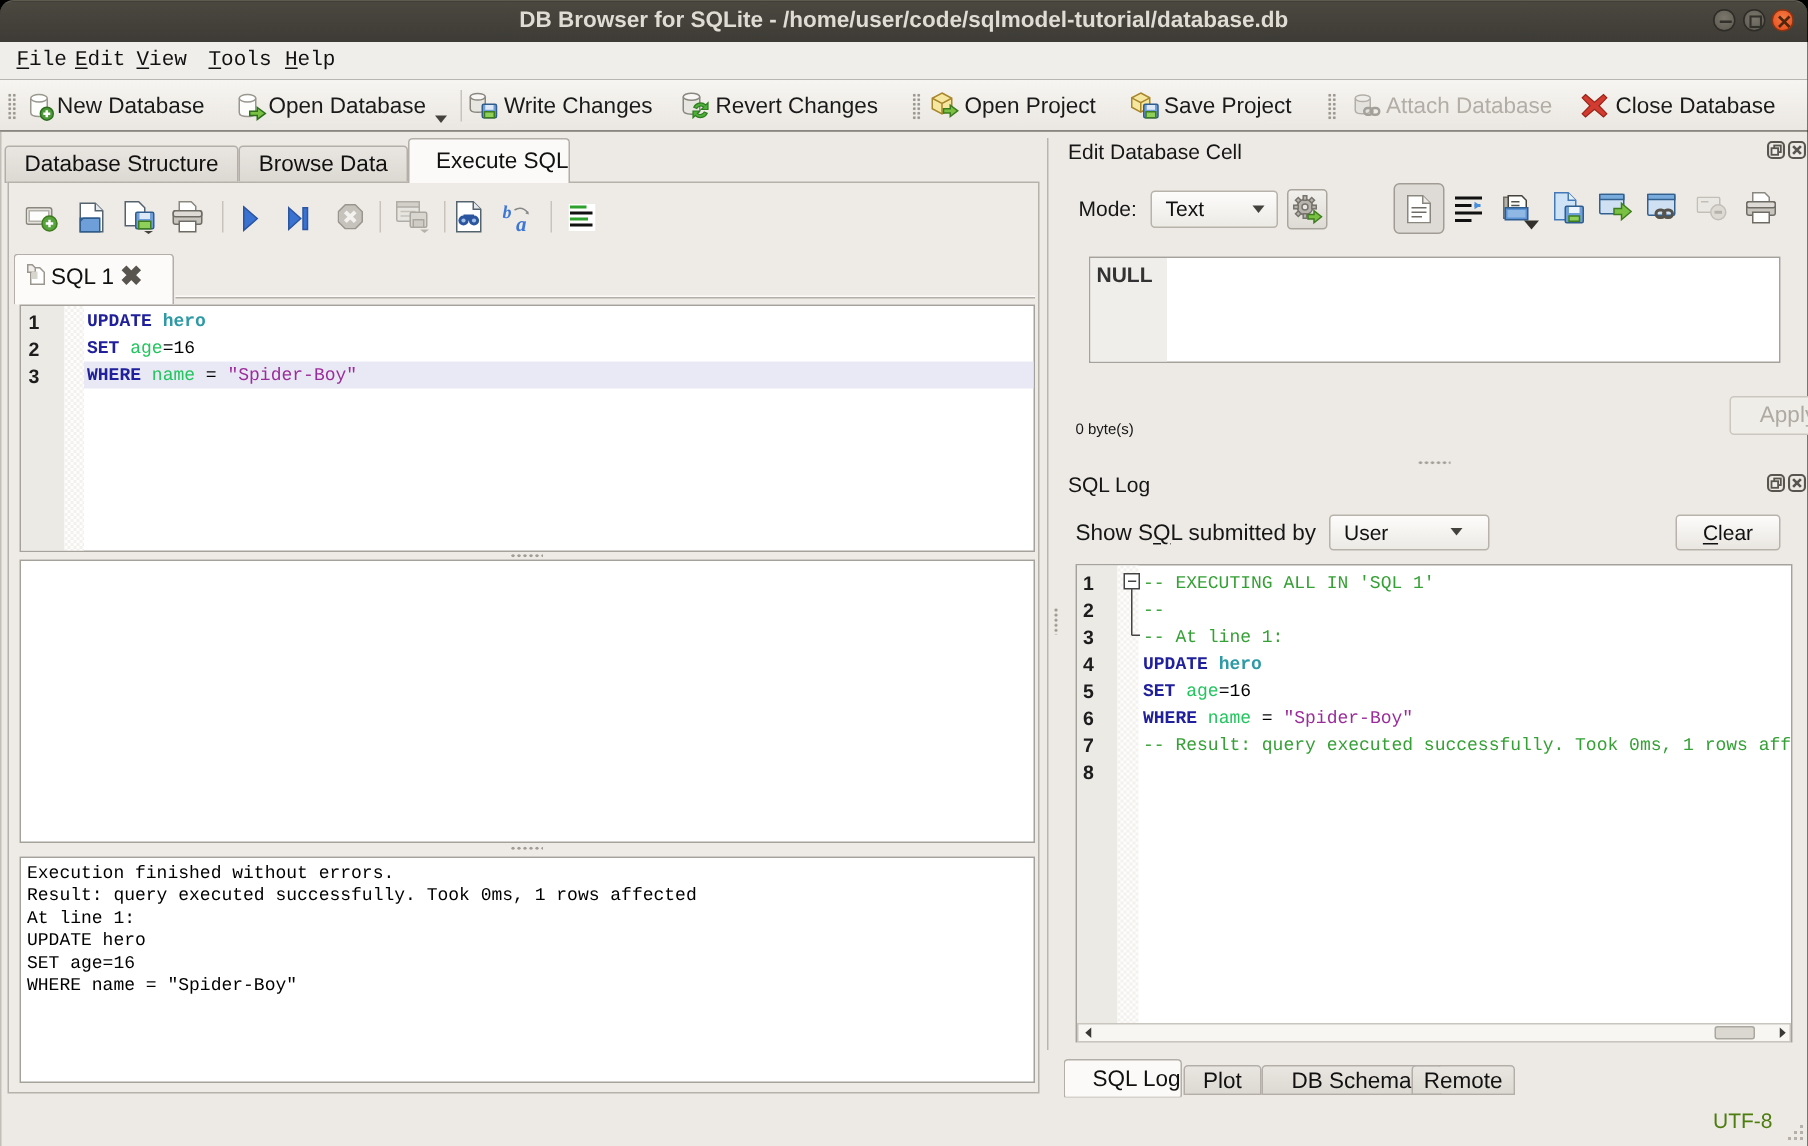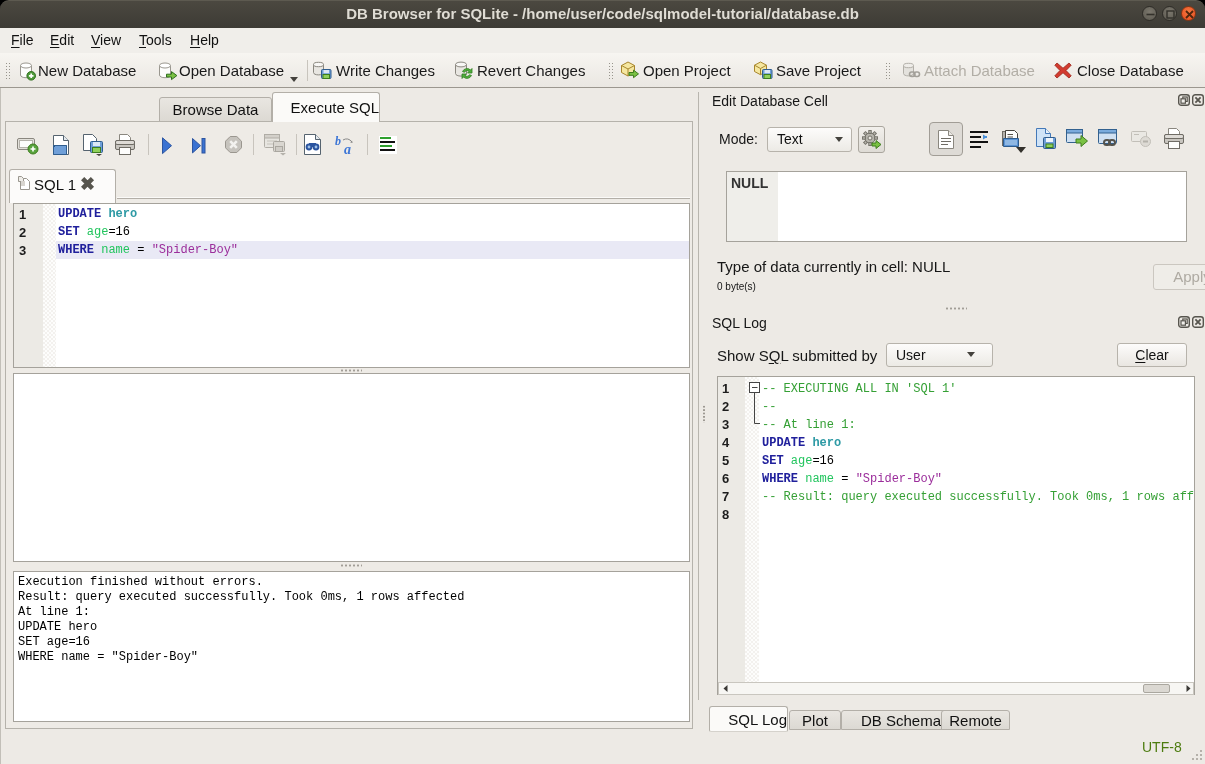--- a/index.html
+++ b/index.html
@@ -13,21 +13,21 @@
   background:linear-gradient(#4b4840, #3d3b35);
   border-radius:9px 9px 0 0; border-top:1px solid #5d5a50; }
 #title { position:absolute; left:0; top:0; width:1205px; height:28px; line-height:27px;
   text-align:center; color:#dfdcd4; font-size:15px; font-weight:bold; }
 .winbtn { position:absolute; top:6px; width:15px; height:15px; border-radius:50%;
   border:1px solid #2e2c27; background:radial-gradient(circle at 50% 38%, #7b776d, #5b584f); }
 #btnclose { background:radial-gradient(circle at 50% 38%, #f47b43, #e8491c); border-color:#8a3512; }
 
 
 #menubar { position:absolute; left:0; top:28px; width:1205px; height:25px; background:#f0eeea; }
-.menuitem { position:absolute; top:0; height:25px; line-height:25px; font-size:14px; color:#111; }
+.menuitem { position:absolute; top:0; height:25px; line-height:25px; font-size:14px; color:#111;font-family:Liberation Mono, monospace; }
 .menuitem u { text-decoration:underline; text-underline-offset:2px; }
 
 
 #toolbar { position:absolute; left:0; top:53px; width:1205px; height:35px;
   background:linear-gradient(#f7f5f1, #eae7e2); border-bottom:1px solid #9b978f; }
 .tbtext { position:absolute; top:8px; height:20px; line-height:20px; font-size:15px; color:#1a1a1a; }
 .tbtext.dis { color:#b2aea6; }
 .tbhandle { position:absolute; top:9px; width:6px; height:18px;
   background:radial-gradient(circle, #97948c 0.8px, transparent 1px) 0 0/3px 3px; }
 .tbsep { position:absolute; top:7px; width:1px; height:21px; background:#c8c4bd; }
@@ -161,20 +161,21 @@
   </svg>
   <svg class="abs" style="left:1054px;top:62px;" width="18" height="17" viewBox="0 0 18 17">
     <path d="M3 1 L9 6.2 15 1 17.2 3.2 12 8.5 17.2 13.8 15 16 9 10.8 3 16 0.8 13.8 6 8.5 0.8 3.2 z" fill="#d23b2f" stroke="#9a2318" stroke-width="0.8"></path>
   </svg>
 
   <div class="abs" style="left:0;top:88px;width:1205px;height:676px;background:#edeae5;border-left:1px solid #c2bfb8;"></div>
 
   <div class="abs" style="left:698px;top:92px;width:1px;height:608px;background:#b8b5ae;"></div>
   <div class="abs" style="left:703px;top:405px;width:2px;height:18px;background:radial-gradient(circle, #9d9992 0.9px, transparent 1.1px) 0 0/2px 3.4px;"></div>
 
+  <div class="tab" style="left:3px;top:97px;width:156px;height:25px;line-height:24px;">Database Structure</div>
   <div class="tab" style="left:159px;top:97px;width:113px;height:25px;line-height:24px;">Browse Data</div>
   <div id="lframe"></div>
   <div class="tab active" style="left:272px;top:92px;width:108px;height:30px;line-height:29px;">Execute SQL</div>
 
   <div class="tbsep" style="left:148px;top:134px;"></div>
   <div class="tbsep" style="left:253px;top:134px;"></div>
   <div class="tbsep" style="left:296px;top:134px;"></div>
   <div class="tbsep" style="left:367px;top:134px;"></div>
 
   <svg class="abs" style="left:17px;top:136px;" width="22" height="19" viewBox="0 0 22 19">
@@ -395,21 +396,20 @@
     <path d="M5.5 6.5 v-6 h8 l3 3 v3" fill="#fff" stroke="#8a877f"></path>
     <rect x="1.5" y="6.5" width="19" height="9" rx="1.5" fill="#c8c5bf" stroke="#6f6c65"></rect>
     <rect x="1.5" y="6.5" width="19" height="4" rx="1.5" fill="#dedbd6" stroke="#6f6c65"></rect>
     <rect x="5.5" y="13.5" width="11" height="7" fill="#fdfdfc" stroke="#6f6c65"></rect>
   </svg>
 
   <div class="abs" style="left:726px;top:171px;width:461px;height:71px;border:1px solid #a5a29b;background:#fff;"></div>
   <div class="abs" style="left:727px;top:172px;width:51px;height:69px;background:#efeeea;"></div>
   <div class="abs" style="left:731px;top:175px;font-size:14px;font-weight:bold;color:#333;">NULL</div>
 
-  <div class="hdr" style="left:717px;top:258px;font-size:15px;">Type of data currently in cell: NULL</div>
   <div class="hdr" style="left:717px;top:281px;font-size:10px;">0 byte(s)</div>
   <div class="btn dis" style="left:1153px;top:264px;width:78px;height:26px;line-height:24px;font-size:15px;">Apply</div>
   <div class="sdots" style="left:945px;top:307px;"></div>
 
   <div class="hdr" style="left:712px;top:315px;">SQL Log</div>
   <svg class="abs" style="left:1178px;top:316px;" width="12" height="12" viewBox="0 0 12 12">
       <rect x="0.7" y="0.7" width="10.6" height="10.6" rx="2.6" fill="none" stroke="#57554e" stroke-width="1.4"></rect>
       <rect x="4.8" y="3" width="4.4" height="4.4" fill="none" stroke="#57554e" stroke-width="1.2"></rect>
       <rect x="3" y="4.8" width="4.4" height="4.4" fill="#f1efeb" stroke="#57554e" stroke-width="1.2"></rect>
     </svg>

